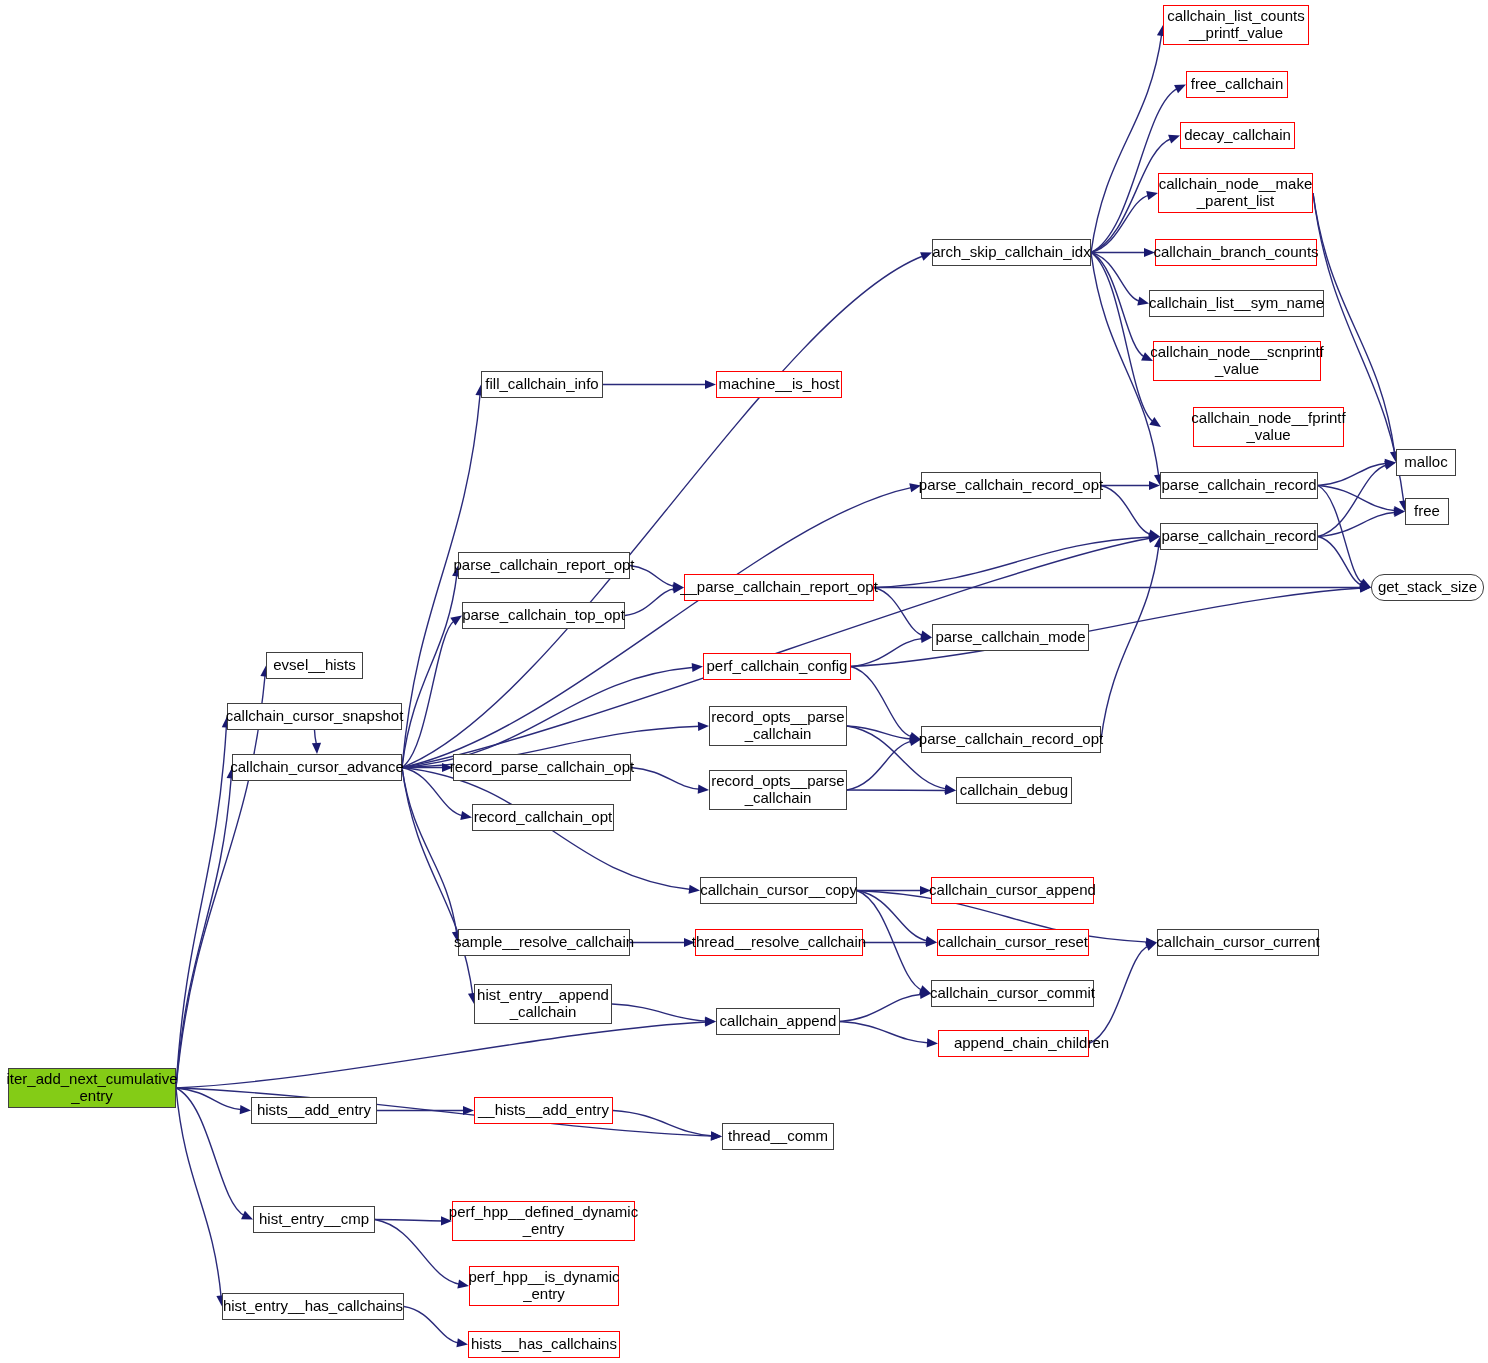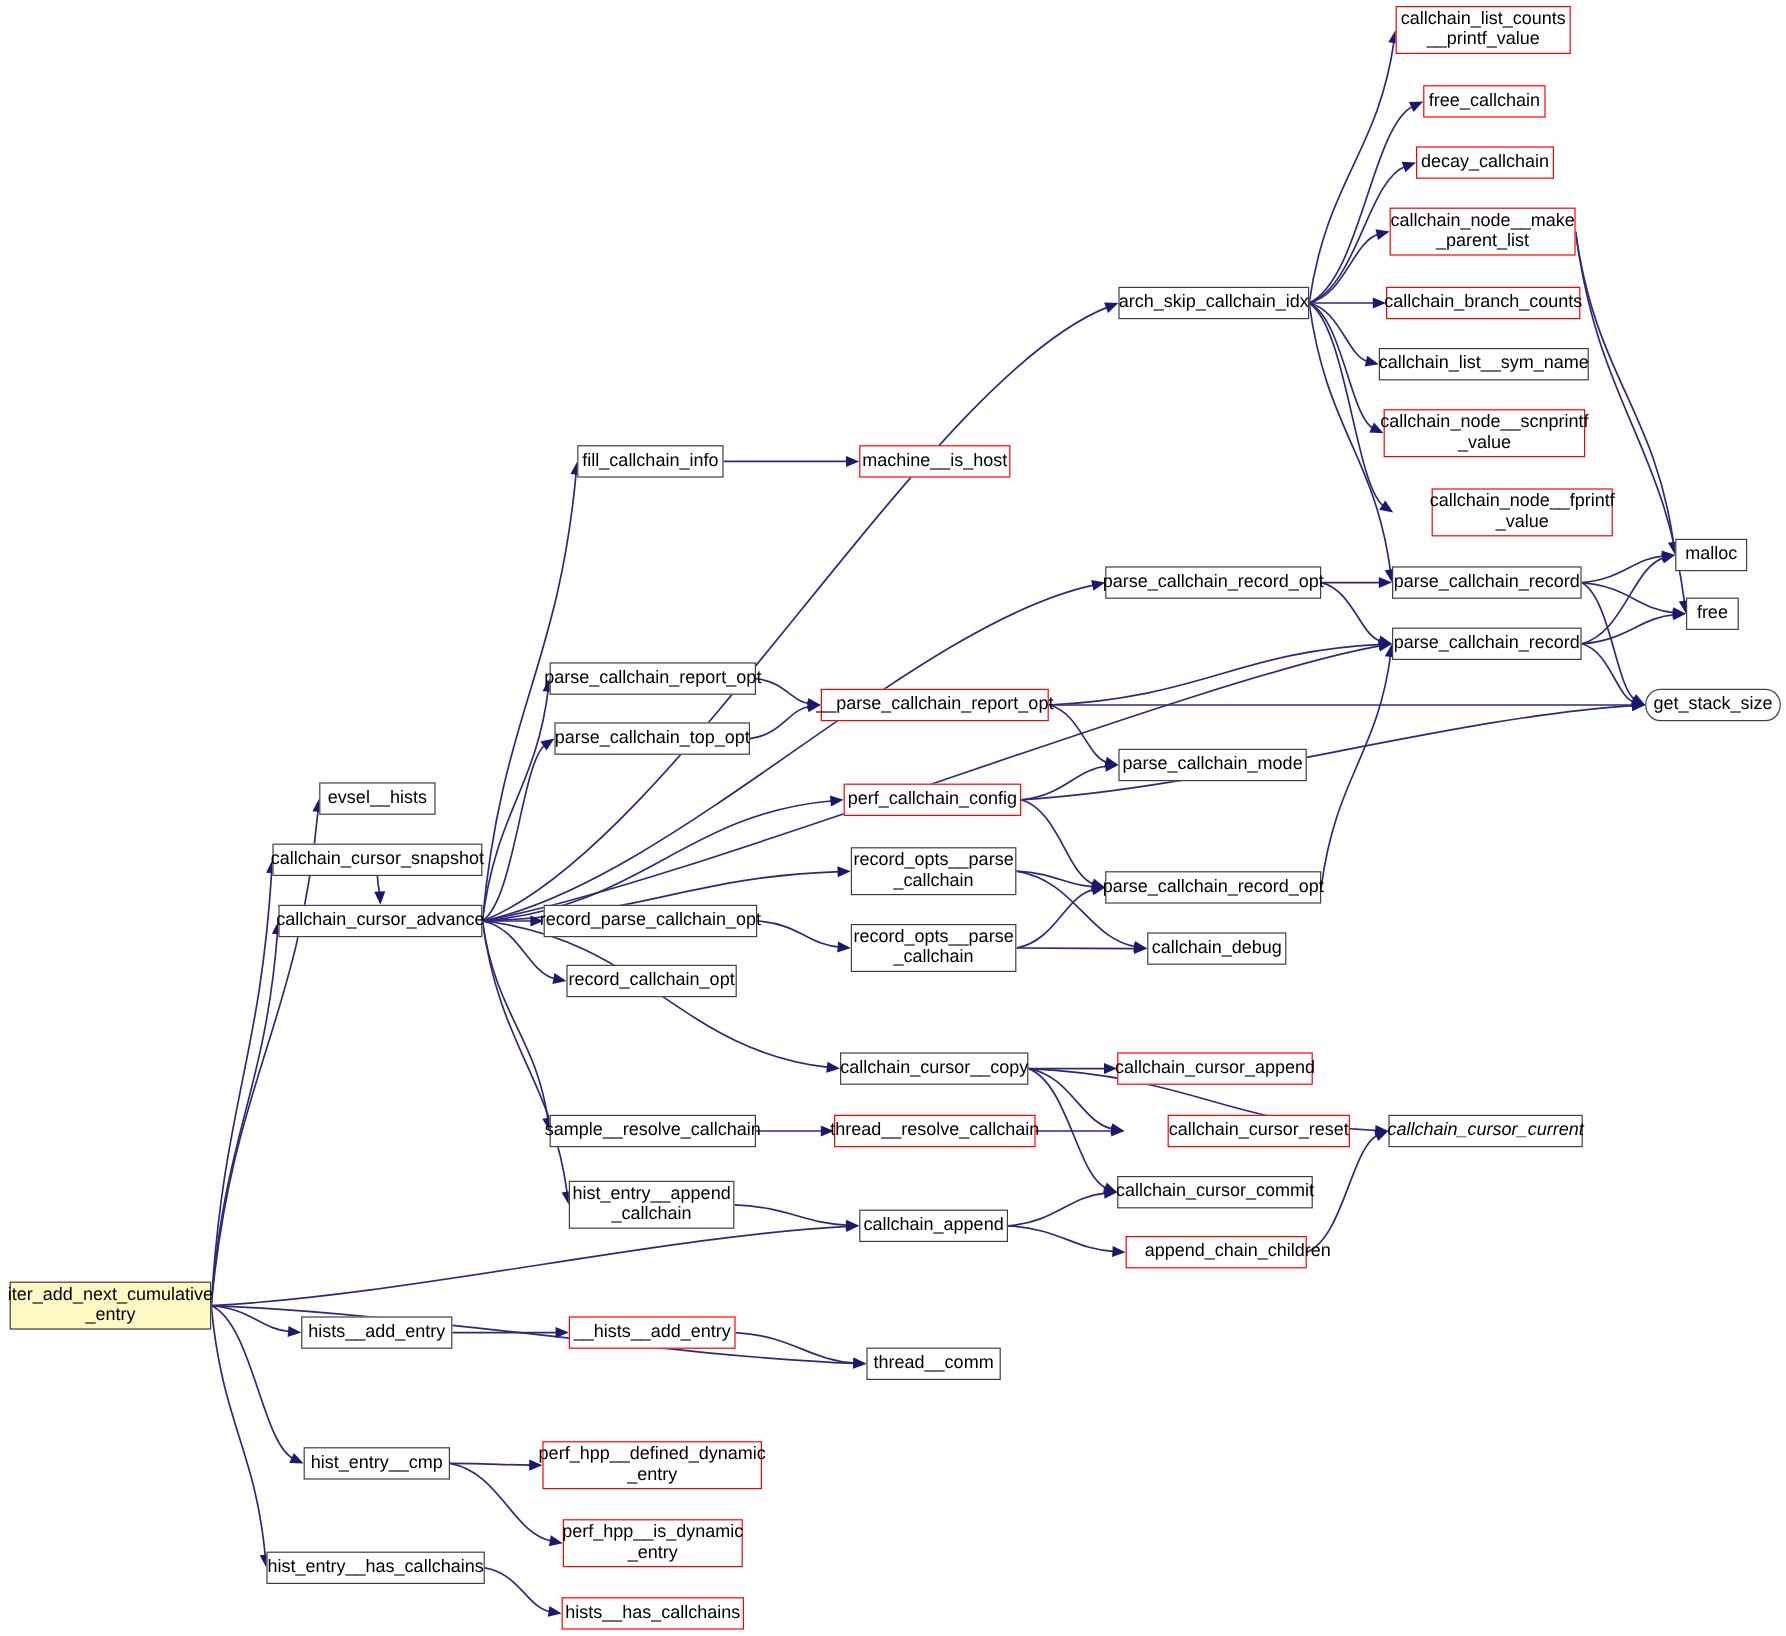--- a/index.html
+++ b/index.html
@@ -4,21 +4,21 @@
 <style>
   html,body{margin:0;padding:0;background:#ffffff;}
   #canvas{position:relative;width:1488px;height:1363px;background:#fff;
           font-family:"Liberation Sans", sans-serif;}
   svg#edges{position:absolute;left:0;top:0;width:1488px;height:1363px;overflow:visible;}
   .node{position:absolute;box-sizing:border-box;display:flex;align-items:center;
         justify-content:center;text-align:center;line-height:1.12;
         font-size:15px;color:#000;background:#fff;white-space:pre;}
   .node.grey-border{border:1.5px solid #404040;}
   .node.red-border{border:1.5px solid #ff0000;}
-  .node.highlight{background:#fef9c3;border:1.5px solid #404040;}
+  .node.highlight{background:#84cc16;border:1.5px solid #404040;}
   .edge{fill:none;stroke:#2a2a7a;stroke-width:1.4;}
   .arrow{fill:#191970;stroke:none;}
 </style>
 </head>
 <body>
 
 <div id="canvas">
   <svg id="edges" viewBox="0 0 1488 1363" preserveAspectRatio="none">
       <path d="M176,1088 C194,897.875 248,855.625 265.15172218541323,674.4599344165724" class="edge"></path>
       <polygon points="266,665.5 269.542738039531,676.8845951699328 260.38369396925697,676.0174667372443" class="arrow"></polygon>
@@ -196,35 +196,35 @@
       <div class="node grey-border" style="left: 700px; top: 877px; width: 157px; height: 27px;">callchain_cursor__copy</div>
       <div class="node red-border" style="left: 695px; top: 929px; width: 168px; height: 27px;">thread__resolve_callchain</div>
       <div class="node grey-border" style="left: 716px; top: 1008px; width: 124px; height: 27px;">callchain_append</div>
       <div class="node grey-border" style="left: 722px; top: 1123px; width: 112px; height: 27px;">thread__comm</div>
       <div class="node grey-border" style="left: 932px; top: 239px; width: 159px; height: 27px;">arch_skip_callchain_idx</div>
       <div class="node grey-border" style="left: 921px; top: 472px; width: 180px; height: 27px;">parse_callchain_record_opt</div>
       <div class="node grey-border" style="left: 932px; top: 624px; width: 157px; height: 27px;">parse_callchain_mode</div>
       <div class="node grey-border" style="left: 921px; top: 726px; width: 180px; height: 27px;">parse_callchain_record_opt</div>
       <div class="node grey-border" style="left: 956px; top: 777px; width: 116px; height: 27px;">callchain_debug</div>
       <div class="node red-border" style="left: 931px; top: 877px; width: 163px; height: 27px;">callchain_cursor_append</div>
-      <div class="node red-border" style="left: 937px; top: 929px; width: 152px; height: 27px; margin-left: 36px;">callchain_cursor_reset</div>
+      <div class="node red-border" style="left: 937px; top: 929px; width: 152px; height: 27px;">callchain_cursor_reset</div>
       <div class="node grey-border" style="left: 931px; top: 980px; width: 163px; height: 27px;">callchain_cursor_commit</div>
       <div class="node red-border" style="left: 938px; top: 1030px; width: 151px; height: 27px; padding-left: 36px;">append_chain_children</div>
       <div class="node red-border" style="left: 1163px; top: 5px; width: 146px; height: 40px;">callchain_list_counts
 __printf_value</div>
       <div class="node red-border" style="left: 1186px; top: 71px; width: 102px; height: 27px;">free_callchain</div>
       <div class="node red-border" style="left: 1180px; top: 122px; width: 115px; height: 27px;">decay_callchain</div>
       <div class="node red-border" style="left: 1158px; top: 173px; width: 155px; height: 40px;">callchain_node__make
 _parent_list</div>
       <div class="node red-border" style="left: 1155px; top: 239px; width: 162px; height: 27px;">callchain_branch_counts</div>
       <div class="node grey-border" style="left: 1149px; top: 290px; width: 175px; height: 27px;">callchain_list__sym_name</div>
       <div class="node red-border" style="left: 1153px; top: 341px; width: 168px; height: 40px;">callchain_node__scnprintf
 _value</div>
       <div class="node red-border" style="left: 1161px; top: 407px; width: 151px; height: 40px; margin-left: 32px;">callchain_node__fprintf
 _value</div>
       <div class="node grey-border" style="left: 1160px; top: 472px; width: 158px; height: 27px;">parse_callchain_record</div>
       <div class="node grey-border" style="left: 1160px; top: 523px; width: 158px; height: 27px;">parse_callchain_record</div>
       <div class="node grey-border" style="left: 1396px; top: 449px; width: 60px; height: 27px;">malloc</div>
       <div class="node grey-border" style="left: 1405px; top: 498px; width: 44px; height: 27px;">free</div>
       <div class="node grey-border" style="left: 1371px; top: 574px; width: 113px; height: 27px; border-radius: 13px;">get_stack_size</div>
-      <div class="node grey-border" style="left: 1157px; top: 929px; width: 162px; height: 27px; font-style: italic;">callchain_cursor_current</div>
+      <div class="node grey-border" style="left: 1157px; top: 929px; width: 162px; height: 27px;">callchain_cursor_current</div>
     </div>
 </div>
 
 </body></html>

